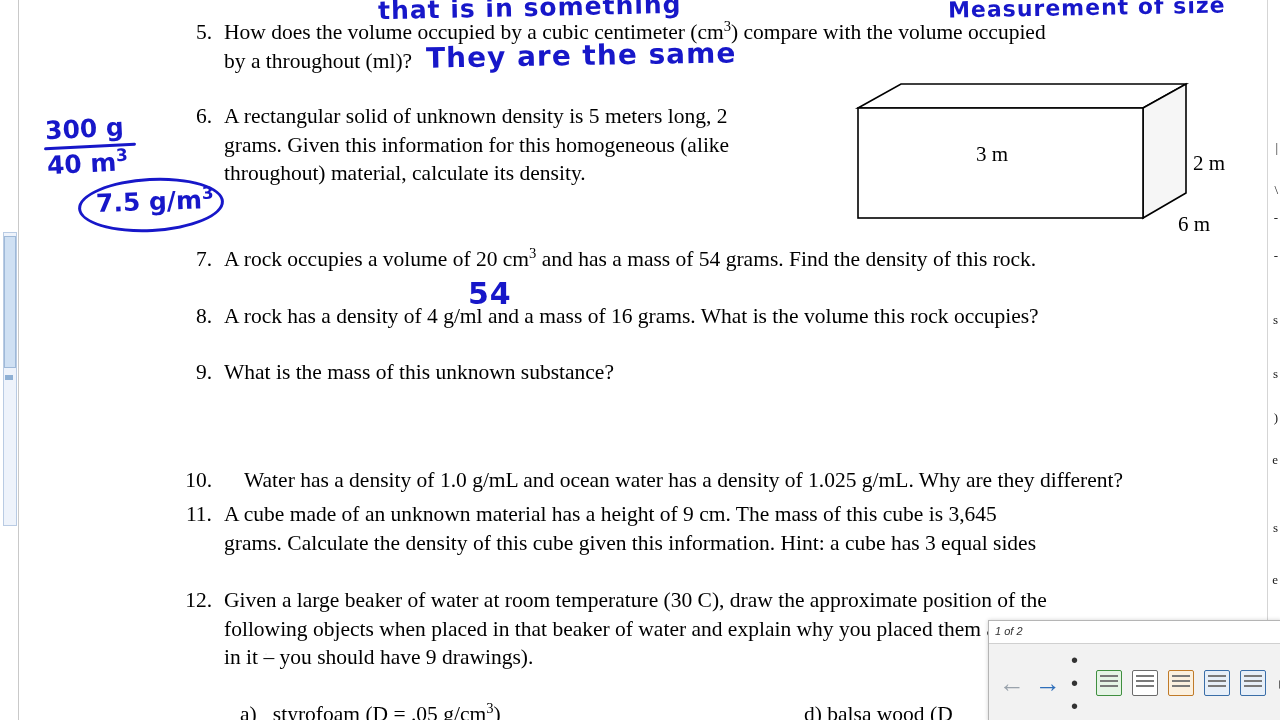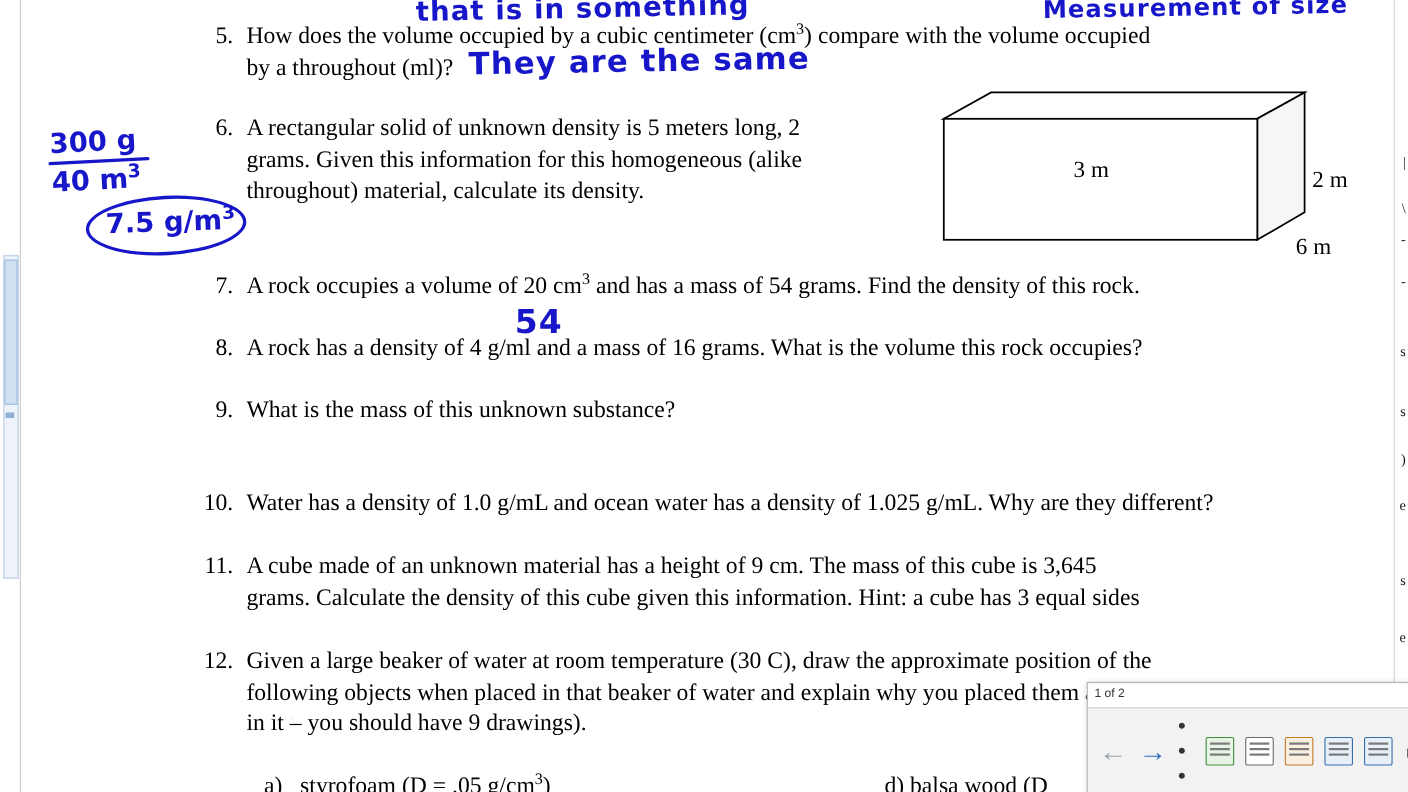--- a/index.html
+++ b/index.html
@@ -185,20 +185,21 @@
     background: #ffffff;
     border: 1px solid #b5b5b5;
     box-shadow: 0 0 4px rgba(0,0,0,0.18);
   }
   .overlay-label {
     position: absolute;
     left: 6px; top: 4px;
     font-size: 11px;
     color: #333;
     font-family: "Liberation Sans", sans-serif;
+    font-style: italic;
   }
   .overlay-bar {
     position: absolute;
     left: 0; top: 22px;
     width: 292px; height: 78px;
     background: #f2f2f2;
     border-top: 1px solid #d0d0d0;
     display: flex;
     align-items: center;
     gap: 10px;
@@ -309,21 +310,21 @@
       </div>
     </div>
 
     <div class="qrow" style="left:150px; top:358px; width:1010px;">
       <div class="qnum">9.</div>
       <div>
         <span class="qtext">What is the mass of this unknown substance?</span>
       </div>
     </div>
 
-    <div class="qrow" style="left:150px; top:443px; width:1090px;">
+    <div class="qrow" style="left:150px; top:466px; width:1090px;gap:20px;">
       <div class="qnum">10.</div>
       <div>
         <span class="qtext">Water has a density of 1.0 g/mL and ocean water has a density of 1.025 g/mL.  Why are they different?</span>
       </div>
     </div>
 
     <div class="qrow" style="left:150px; top:500px; width:1050px;">
       <div class="qnum">11.</div>
       <div>
         <span class="qtext">A cube made of an unknown material has a height of 9 cm.  The mass of this cube is 3,645</span>

